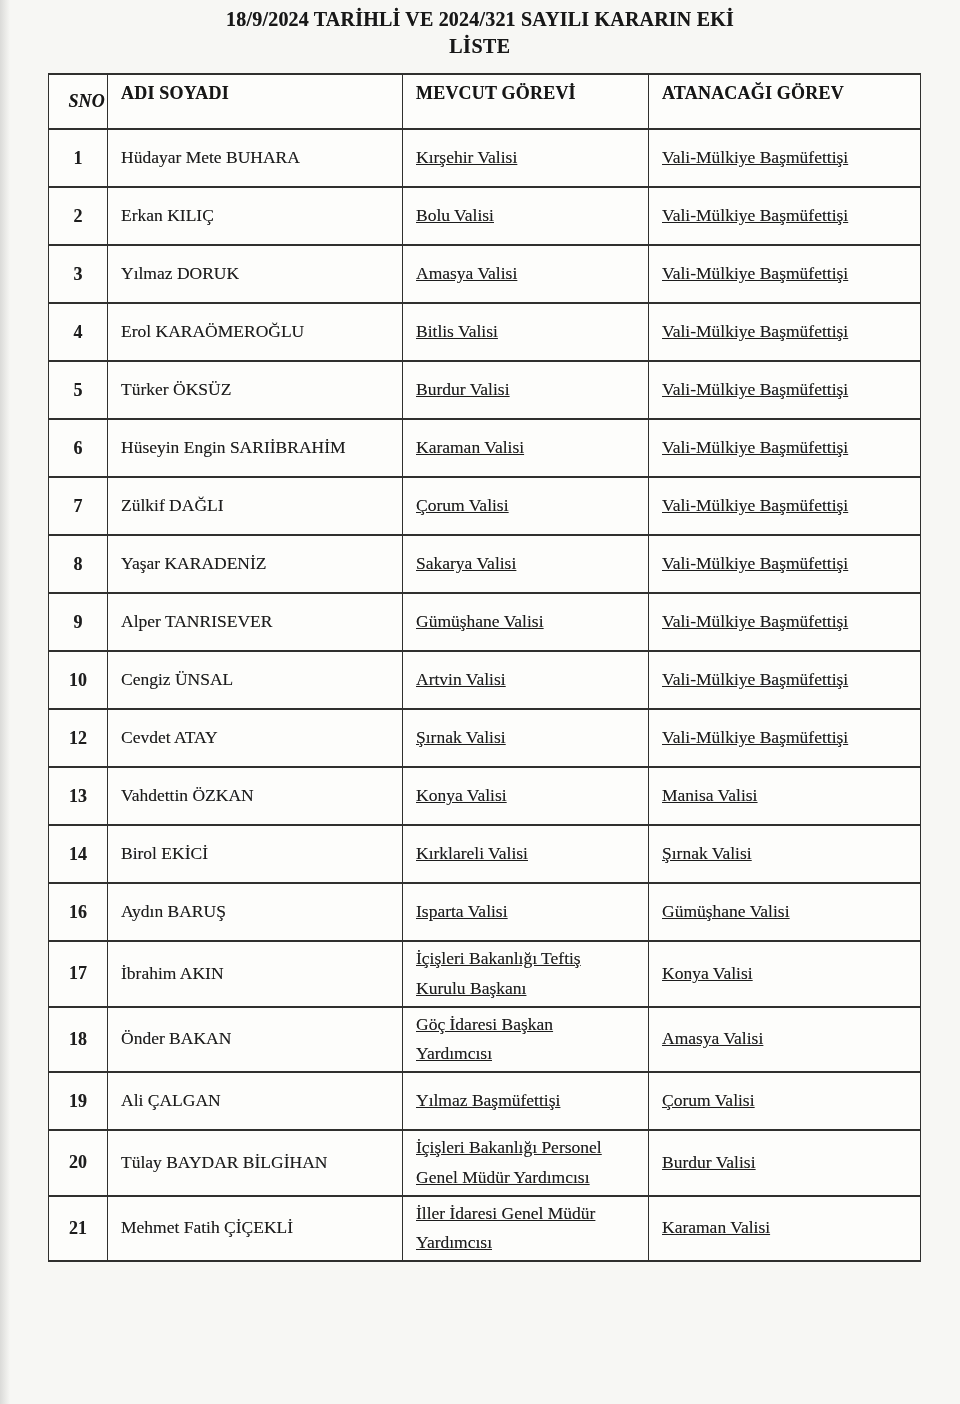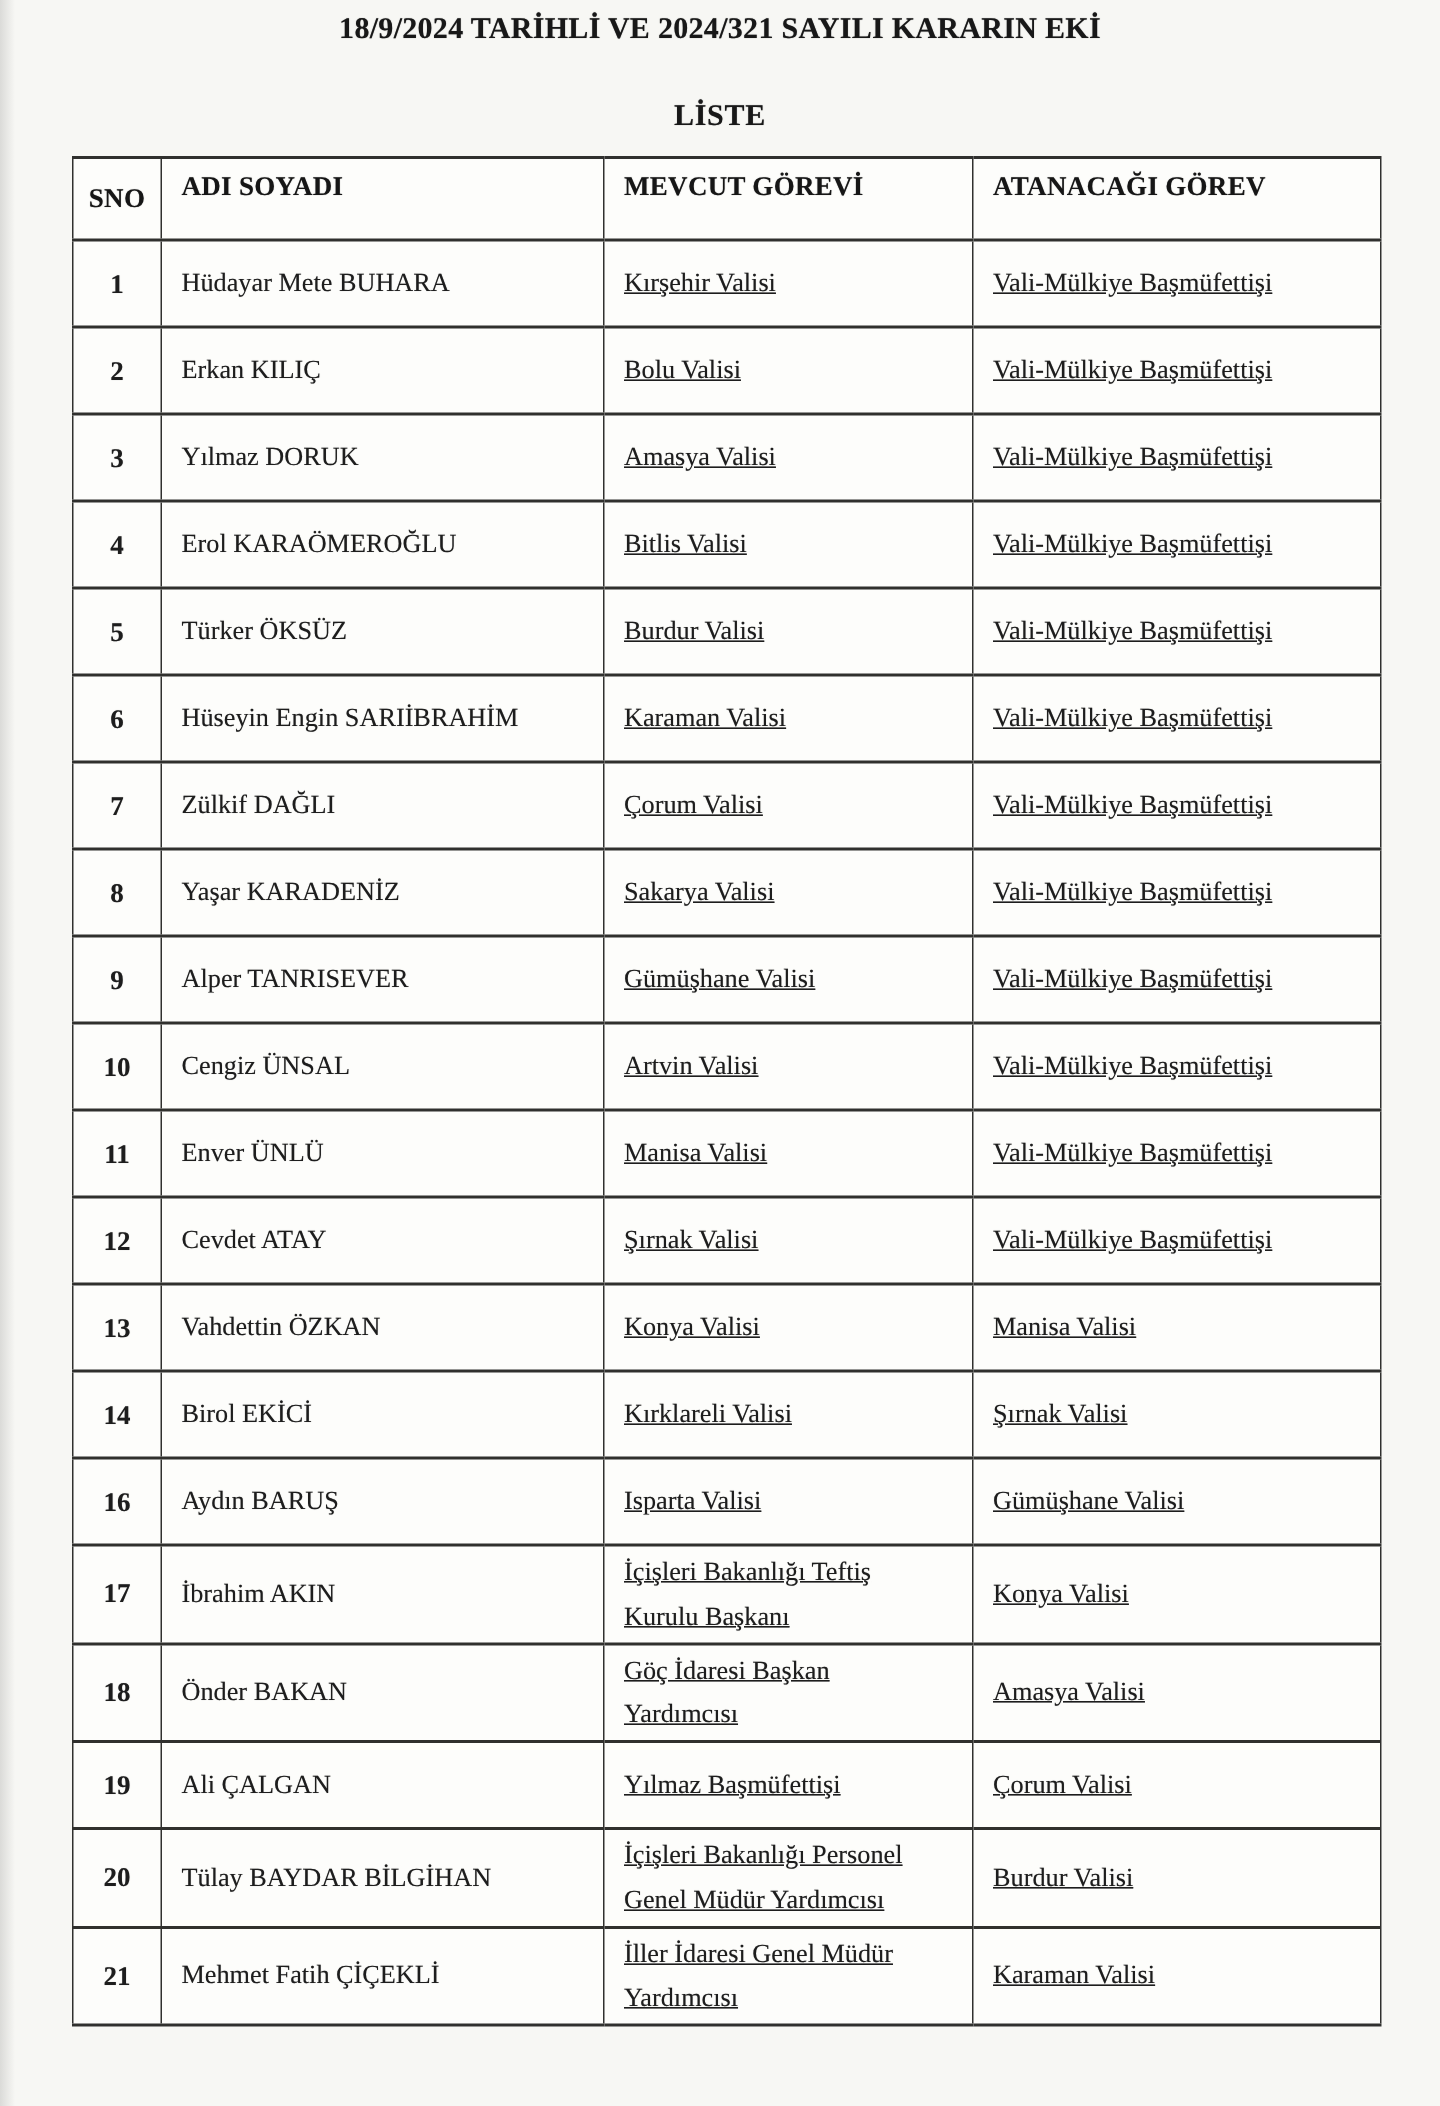--- a/index.html
+++ b/index.html
@@ -37,21 +37,20 @@
     line-height: 27px;
     letter-spacing: 0.2px;
     color: #181818;
     text-shadow: 0 0 0.6px rgba(20,20,20,0.55);
   }
   .doc-subtitle {
     text-align: center;
     font-weight: bold;
     font-size: 20px;
     line-height: 26px;
-    margin-top: 31px;
     letter-spacing: 0.5px;
     color: #181818;
     text-shadow: 0 0 0.6px rgba(20,20,20,0.55);
   }
   table.list {
     border-collapse: collapse;
     table-layout: fixed;
     margin: 14px 0 0 48px;
     width: 872px;
     background: #fdfdfb;
@@ -69,22 +68,23 @@
     height: 55px;
     font-size: 18px;
     font-weight: bold;
     text-align: left;
     padding: 2px 6px 18px 13px;
     letter-spacing: 0.2px;
     color: #161616;
     text-shadow: 0 0 0.6px rgba(20,20,20,0.5);
   }
   table.list thead th.h-sno {
-    text-align: center;
+    text-align: right;
     padding: 2px 2px;
+    font-style: italic;
   }
   table.list tbody td {
     height: 58px;
     font-size: 17.5px;
     line-height: 1.7;
     padding: 2px 8px 2px 13px;
     color: #1d1d1d;
     text-shadow: 0 0 0.5px rgba(25,25,25,0.45);
   }
   td.c-sno {
@@ -178,26 +178,20 @@
     <td class="c-duty">Gümüşhane Valisi</td>
     <td class="c-assigned">Vali-Mülkiye Başmüfettişi</td>
   </tr>
         <tr>
     <td class="c-sno">10</td>
     <td class="c-name">Cengiz ÜNSAL</td>
     <td class="c-duty">Artvin Valisi</td>
     <td class="c-assigned">Vali-Mülkiye Başmüfettişi</td>
   </tr>
         <tr>
-    <td class="c-sno">11</td>
-    <td class="c-name">Enver ÜNLÜ</td>
-    <td class="c-duty">Manisa Valisi</td>
-    <td class="c-assigned">Vali-Mülkiye Başmüfettişi</td>
-  </tr>
-        <tr>
     <td class="c-sno">12</td>
     <td class="c-name">Cevdet ATAY</td>
     <td class="c-duty">Şırnak Valisi</td>
     <td class="c-assigned">Vali-Mülkiye Başmüfettişi</td>
   </tr>
         <tr>
     <td class="c-sno">13</td>
     <td class="c-name">Vahdettin ÖZKAN</td>
     <td class="c-duty">Konya Valisi</td>
     <td class="c-assigned">Manisa Valisi</td>

